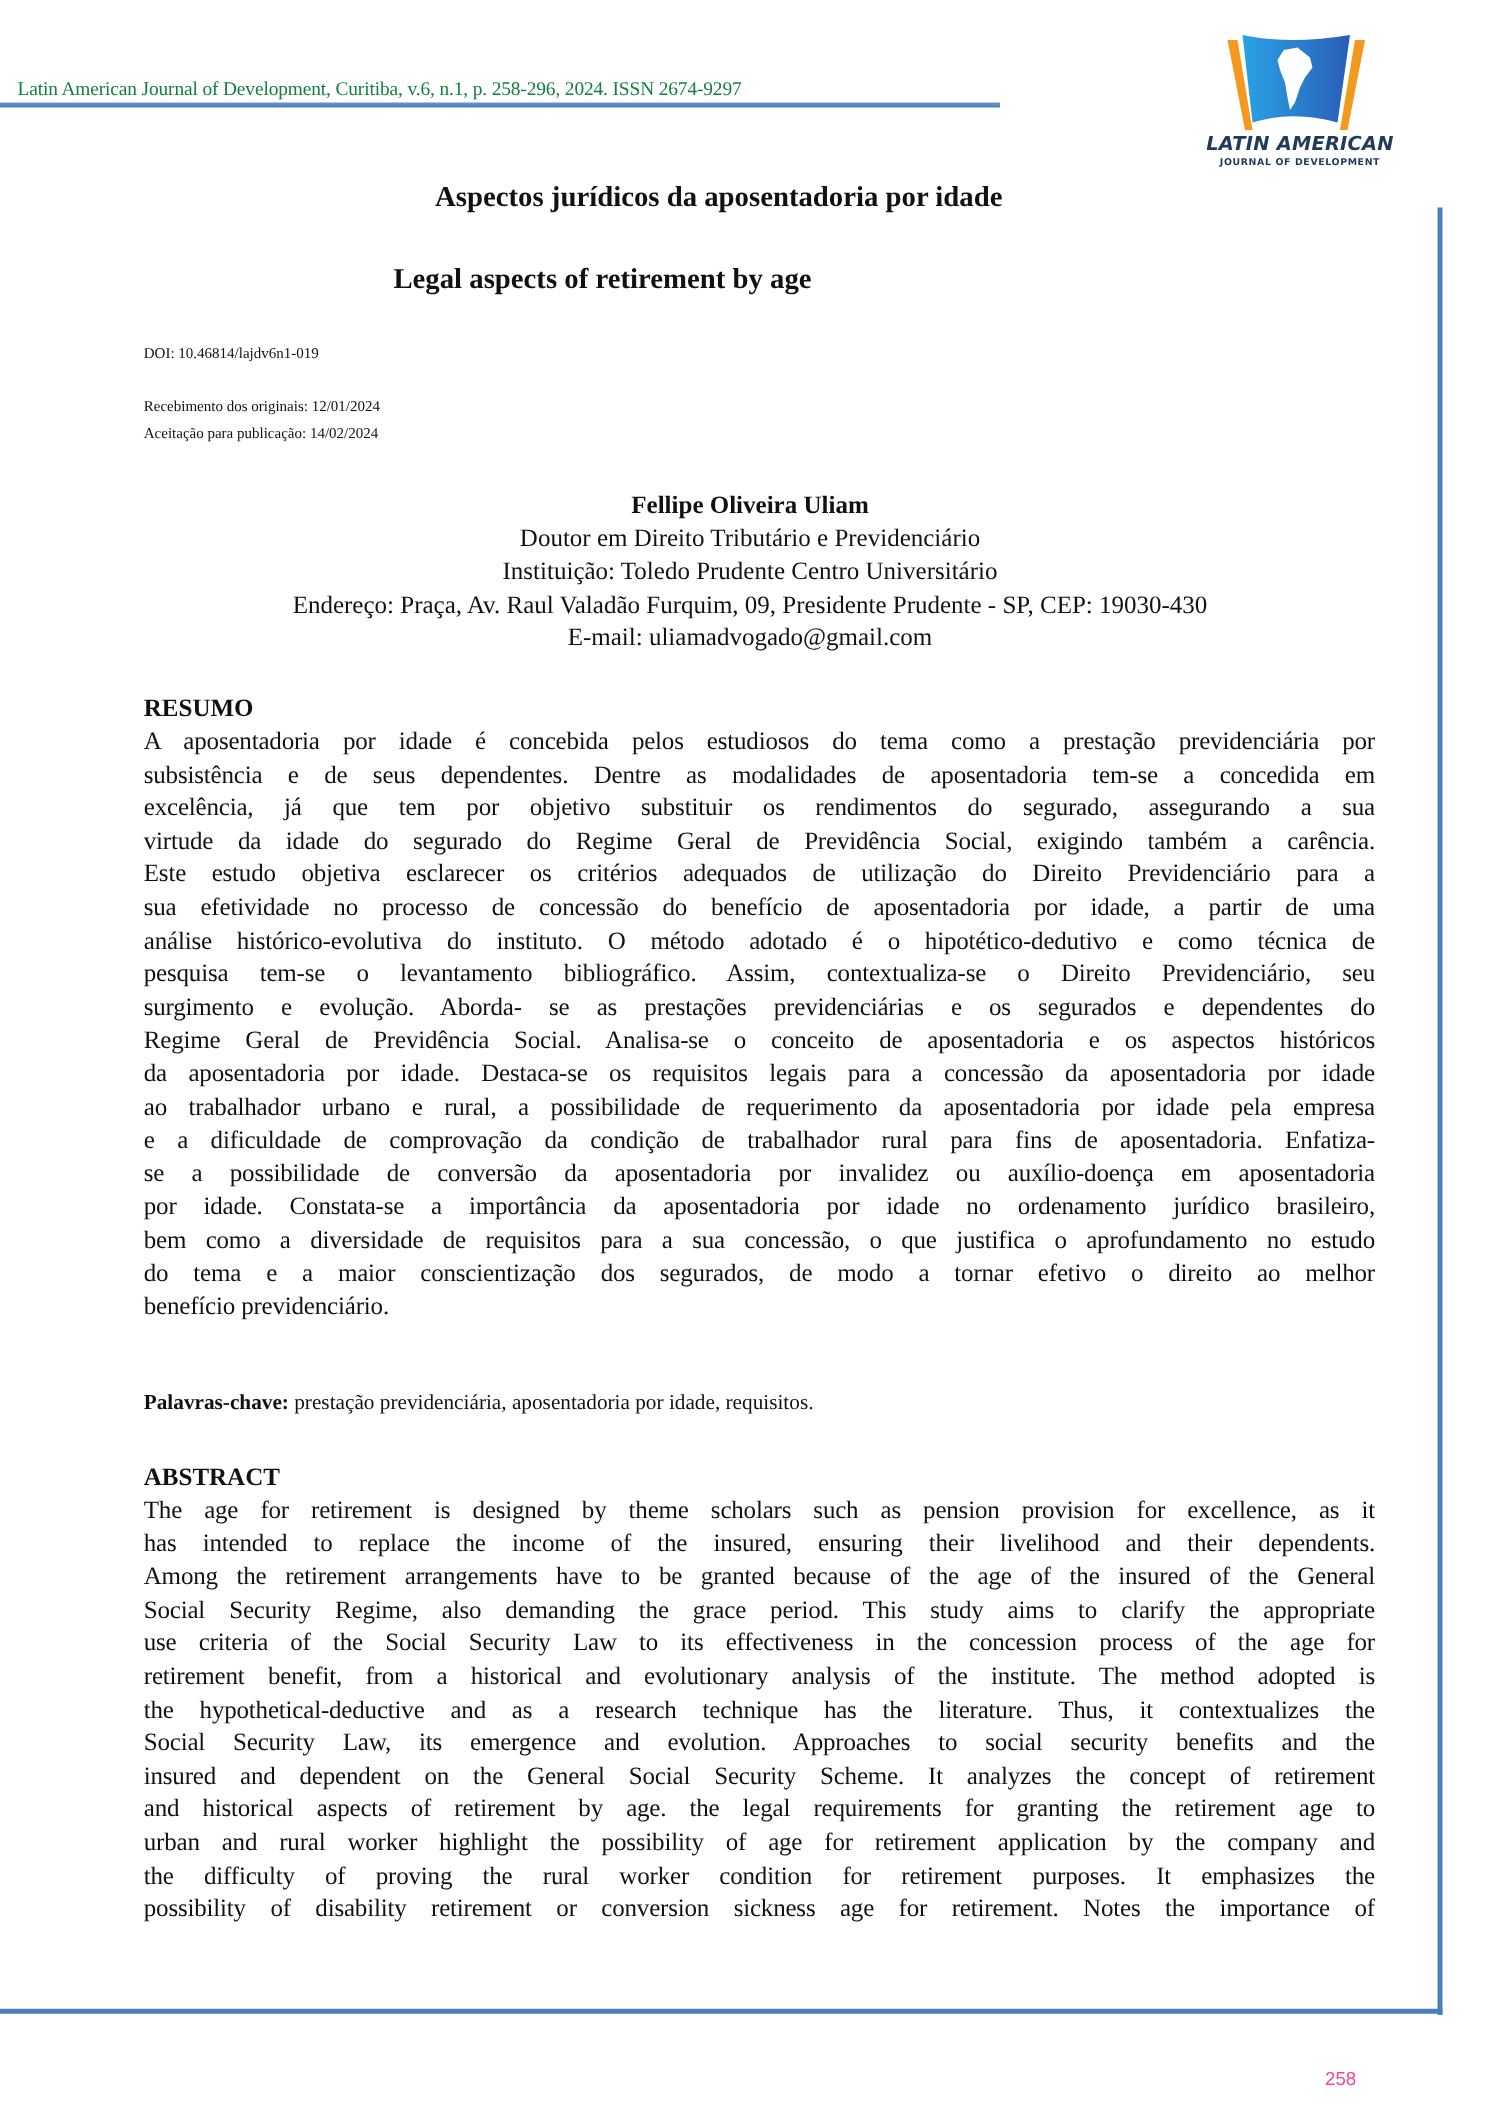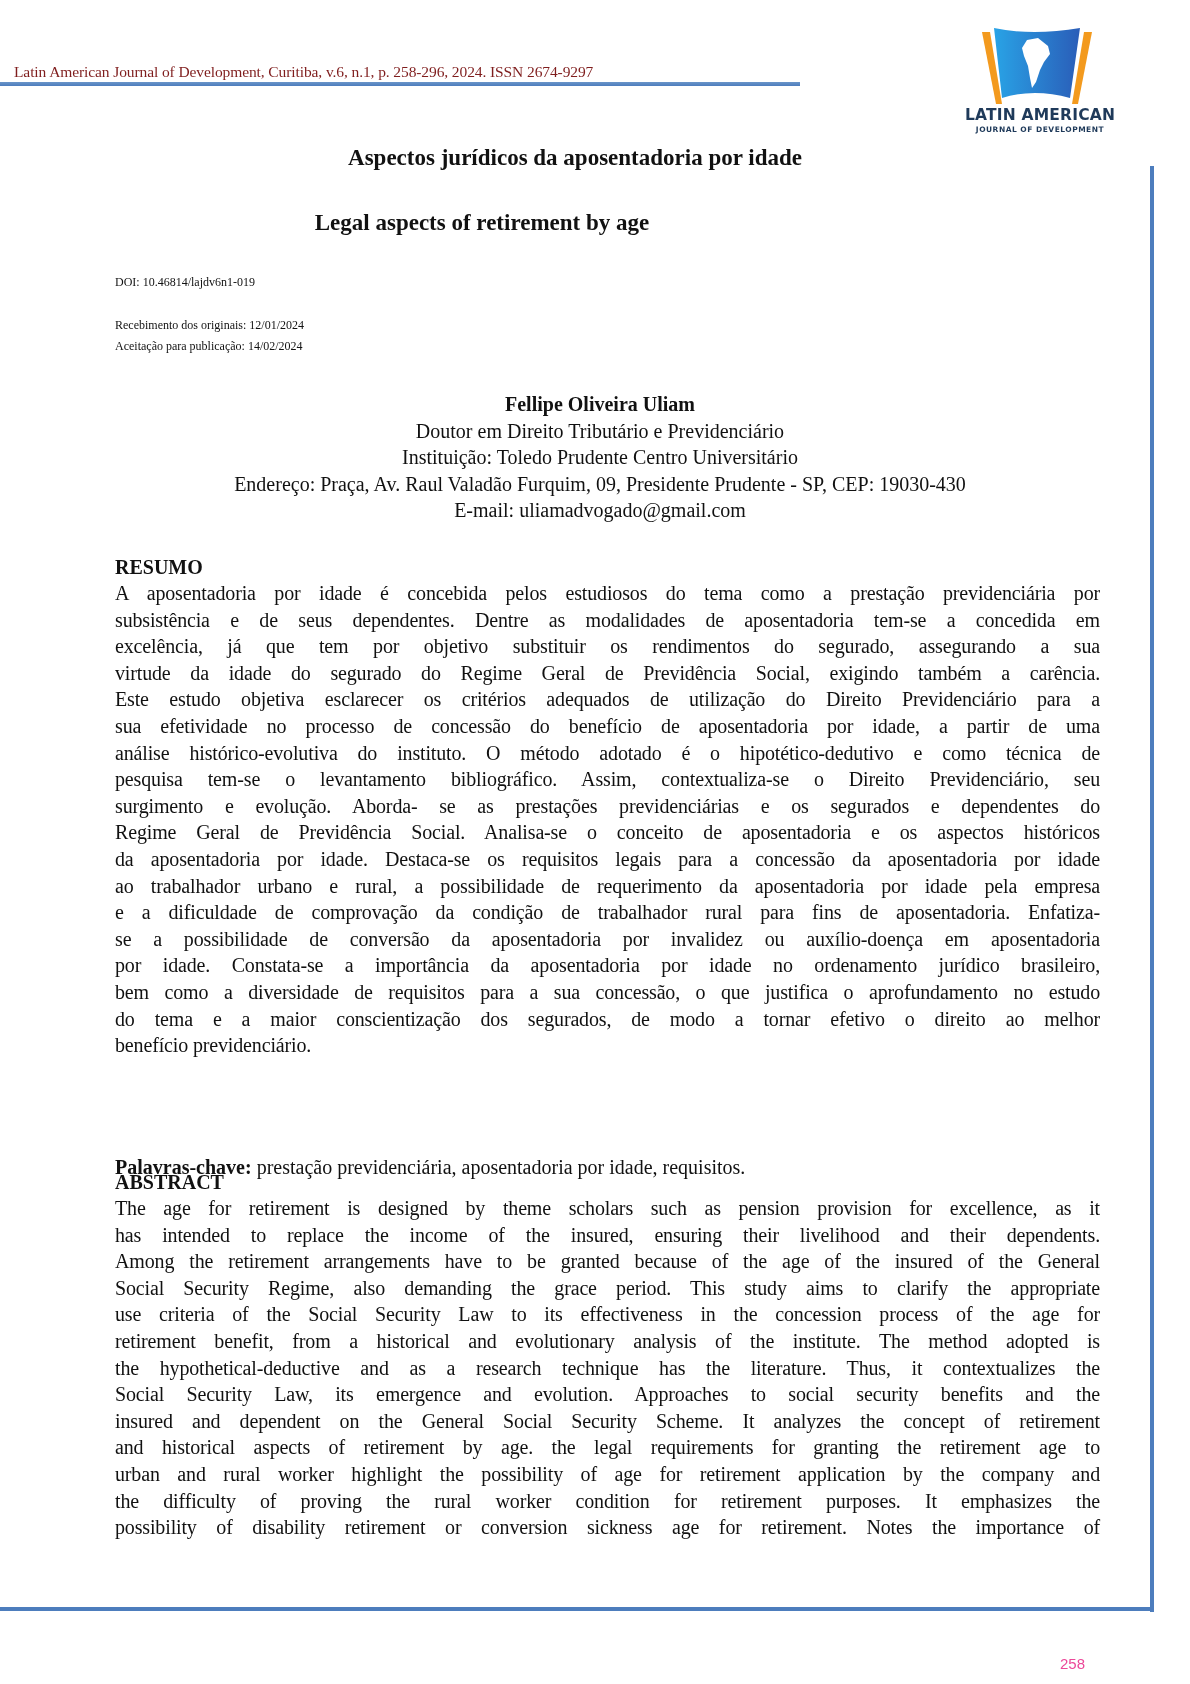--- a/index.html
+++ b/index.html
@@ -2,33 +2,33 @@
 <html><head>
   <meta charset="utf-8">
   <style>
     html, body { margin: 0; padding: 0; background: #ffffff; }
     body {
       width: 1190px; height: 1684px; position: relative; overflow: hidden;
       font-family: "Liberation Serif", serif; color: #111;
     }
     .journal-ref {
       position: absolute; left: 14px; top: 63px;
-      font-size: 15.5px; color: #7f1d1d; white-space: nowrap;
+      font-size: 15.5px; color: #15803d; white-space: nowrap;
       letter-spacing: -0.1px;
     }
     .header-rule {
       position: absolute; left: 0; top: 82px; width: 800px; height: 4px;
       background: linear-gradient(#6a95c9, #4d7dbd);
     }
     .logo { position: absolute; left: 950px; top: 26px; width: 180px; height: 110px; }
     .logo svg { display:block; margin-left: 22px; }
     .logo-title {
       position: absolute; left: 5px; top: 80px; width: 170px; text-align: center;
       font-family: "DejaVu Sans", sans-serif; font-weight: bold; font-size: 15.5px;
-      color: #1f3a5a; letter-spacing: 0.2px;
+      color: #1f3a5a; letter-spacing: 0.2px; font-style: italic;
     }
     .logo-sub {
       position: absolute; left: 5px; top: 99px; width: 170px; text-align: center;
       font-family: "DejaVu Sans", sans-serif; font-weight: bold; font-size: 7.5px;
       color: #1f3a5a; letter-spacing: 0.5px;
     }
     .right-rule {
       position: absolute; left: 1150px; top: 166px; width: 4px; height: 1446px;
       background: #4d7dbd;
     }
@@ -53,21 +53,21 @@
     .section-head {
       position: absolute; left: 115px; font-weight: bold; font-size: 20px;
     }
     .para {
       position: absolute; left: 115px; width: 985px;
       font-size: 20px; line-height: 26.6px; text-align: justify;
       letter-spacing: -0.15px;
     }
     .para .line { display: block; text-align: justify; text-align-last: justify; white-space: nowrap; }
     .para .line.last { text-align-last: left; }
-    .keywords { position: absolute; left: 115px; top: 1112px; font-size: 20px; margin-top: 44px; }
+    .keywords { position: absolute; left: 115px; top: 1112px; font-size: 17px; }
     .keywords b { font-weight: bold; }
     .page-num {
       position: absolute; left: 1060px; top: 1655px; font-size: 15px;
       color: #ec4899; font-family: "Liberation Sans", sans-serif;
     }
   </style>
 </head>
 <body>
 
 <div class="journal-ref">Latin American Journal of Development, Curitiba, v.6, n.1, p. 258-296, 2024. ISSN 2674-9297</div>

